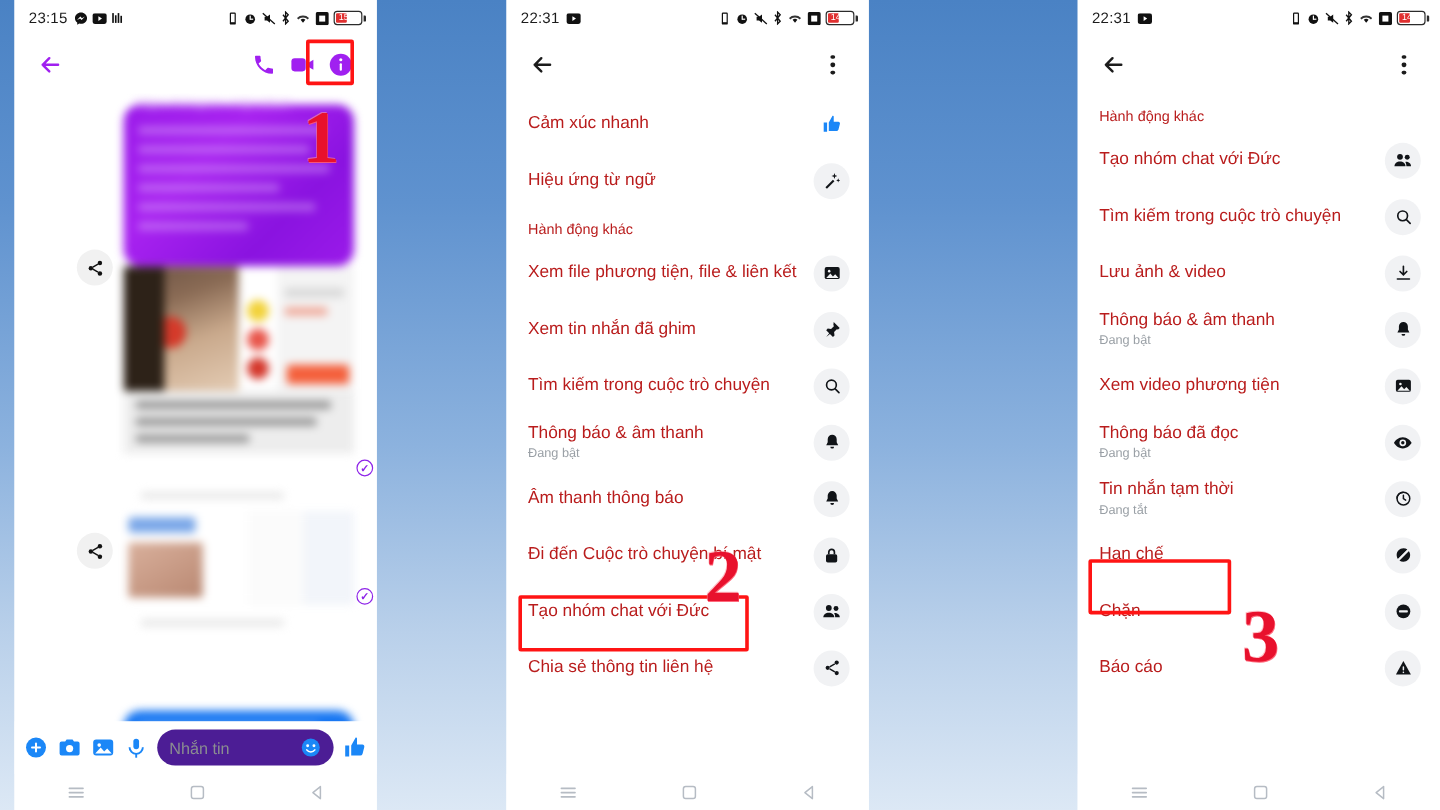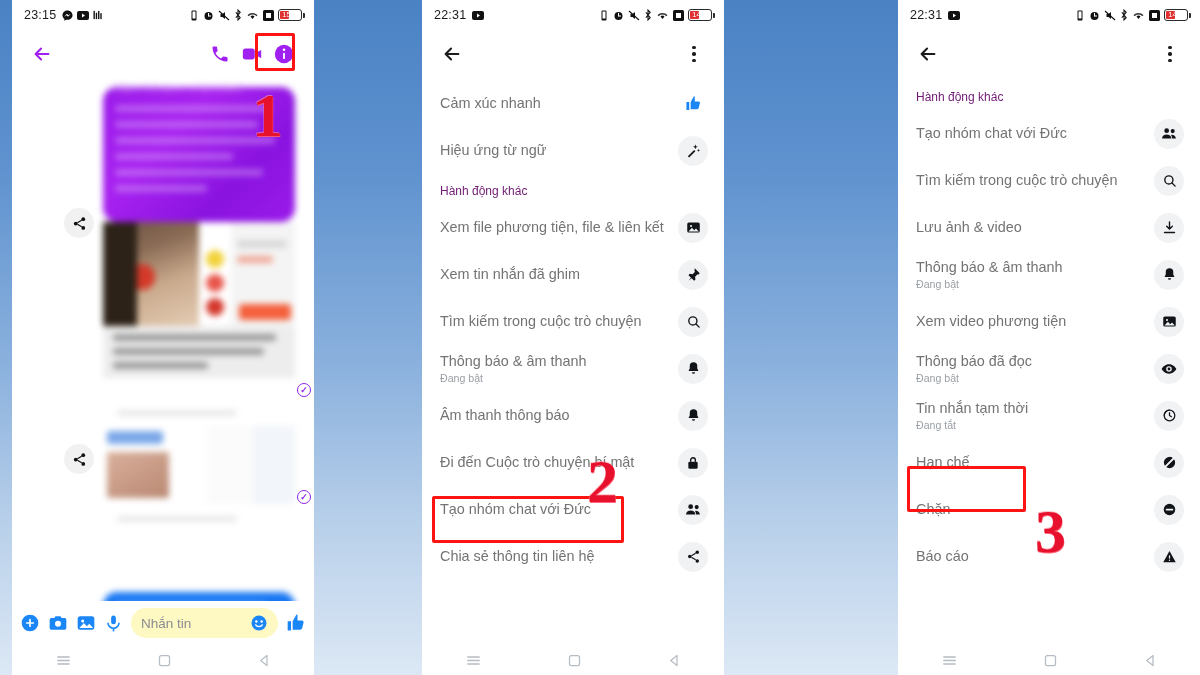--- a/index.html
+++ b/index.html
@@ -277,21 +277,21 @@
     width: 302px; height: 44px;
     display: flex; align-items: center;
     padding: 0 8px;
     gap: 8px;
     background: #ffffff;
   }
   .comp-ic { color: #1b87f7; display: inline-flex; cursor: pointer; }
   .comp-input {
     flex: 1;
     height: 30px;
-    background: #fef9c3;
+    background: #4c1d95;
     border-radius: 16px;
     display: flex; align-items: center;
     padding: 13px 10px;
     gap: 19px;
   }
   .comp-placeholder {
     flex: 1;
     color: #8b8d91;
     font-size: 13.5px;
   }
@@ -310,33 +310,33 @@
   
   .menu {
     position: relative;
     height: 597px;
     background: #ffffff;
     padding-top: 2px;
   }
   .menu-section {
     padding: 10px 18px 6px 18px;
     font-size: 12px;
-    color: #701a75;
+    color: #b91c1c;
   }
   .menu-row {
     display: flex;
     align-items: center;
     padding: 0 16px 0 18px;
     height: 47px;
     cursor: pointer;
   }
   .menu-row .labels { flex: 1; min-width: 0; }
   .menu-row .lbl {
     font-size: 14.4px;
-    color: #737373;
+    color: #b91c1c;
     line-height: 1.15;
     white-space: nowrap;
   }
   .menu-row .sub {
     font-size: 10.6px;
     color: #9aa0a6;
     margin-top: 2px;
     white-space: nowrap;
   }
   .row-icon {

